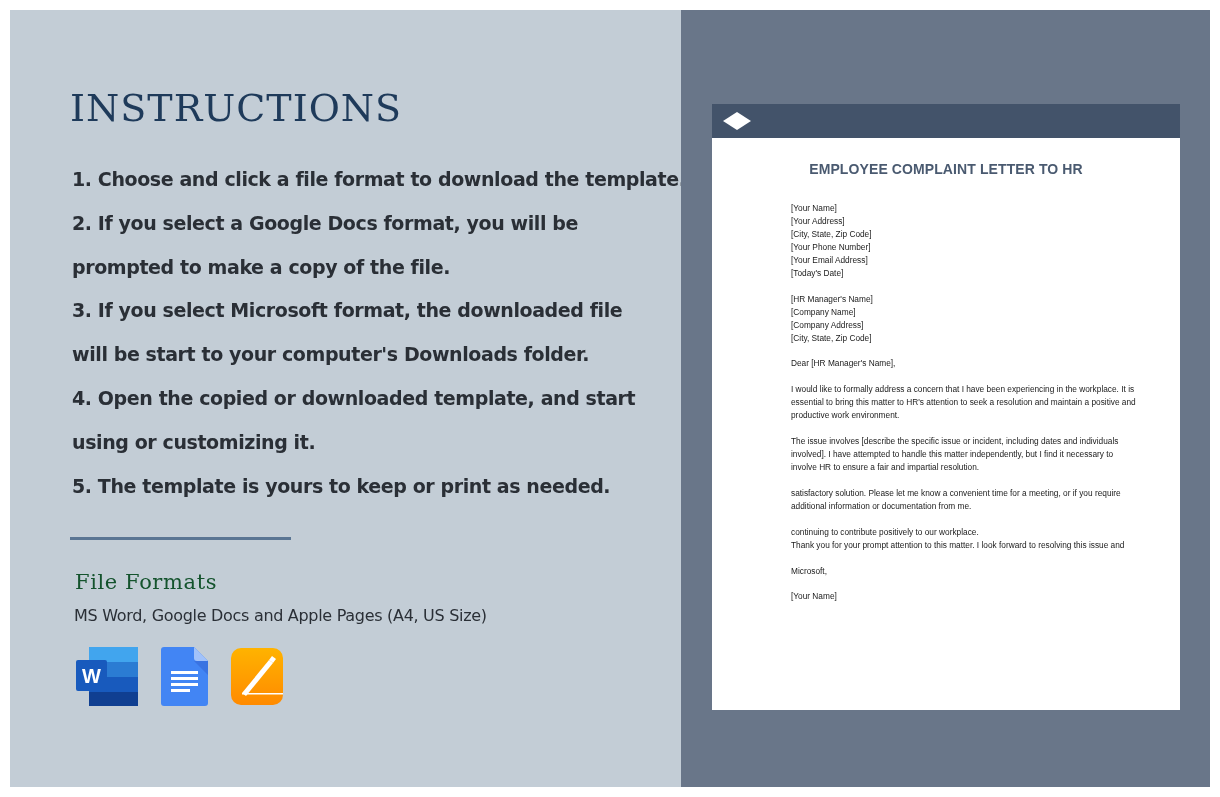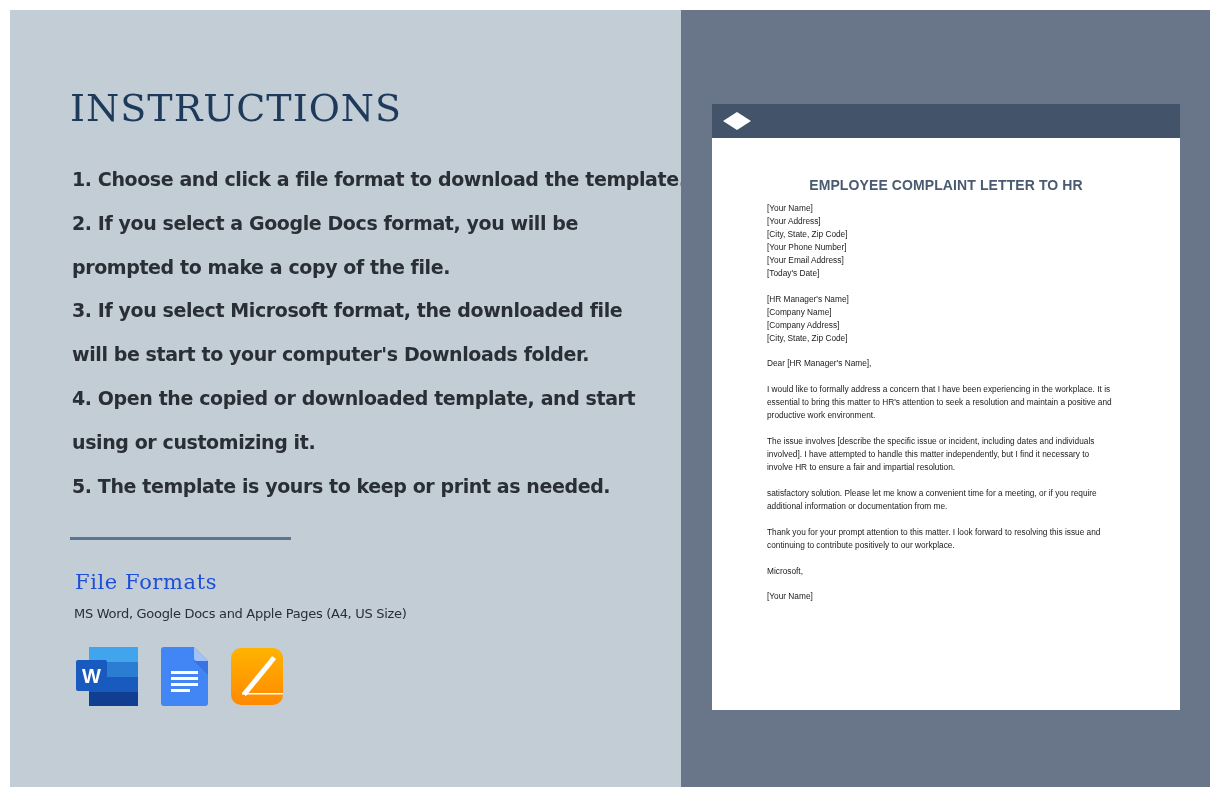--- a/index.html
+++ b/index.html
@@ -16,45 +16,45 @@
       color: #1e3a5a; font-weight: normal; text-align: right;
     }
     .steps { position: absolute; left: 62px; top: 154px; width: 600px; font-weight: bold; }
     .step-line {
       font-family: "DejaVu Sans", sans-serif; font-size: 19px; color: #2a2f36;
       height: 43.8px; line-height: 30px; white-space: nowrap; letter-spacing: -0.4px;
     }
     .divider { position: absolute; left: 60px; top: 527px; width: 221px; height: 3px; background: #5a7593; }
     .formats-heading {
       position: absolute; left: 65px; top: 560px;
-      font-family: "DejaVu Serif", serif; font-size: 21px; color: #1d4ed8; letter-spacing: 0.6px;
+      font-family: "DejaVu Serif", serif; font-size: 21px; color: #14532d; letter-spacing: 0.6px;
     }
     .formats-desc {
       position: absolute; left: 64px; top: 596px;
-      font-size: 13px; color: #2a2f36; letter-spacing: -0.3px;
+      font-size: 16px; color: #2a2f36; letter-spacing: -0.3px;
     }
     .icons { position: absolute; left: 66px; top: 637px; height: 60px; }
     .fmt-icon { position: absolute; top: 0; cursor: pointer; }
     .word-icon { left: 0; width: 62px; height: 59px; }
     .docs-icon { left: 85px; width: 47px; height: 59px; }
     .pages-icon { left: 155px; width: 52px; height: 57px; top: 1px; }
 
     .doc-card { position: absolute; left: 31px; top: 94px; width: 468px; height: 606px; background: #ffffff; }
     .doc-header { position: absolute; left: 0; top: 0; width: 468px; height: 34px; background: #43536a; }
     .diamond { position: absolute; left: 11px; top: 8px; width: 18px; height: 18px; }
     .doc-title {
       position: absolute; left: 0; top: 57px; width: 100%; text-align: center;
       font-family: "Liberation Sans", sans-serif; font-weight: bold; font-size: 14px;
-      color: #4a5a70; letter-spacing: 0.1px; margin-top: 16px;
+      color: #4a5a70; letter-spacing: 0.1px;
     }
     .doc-body {
       position: absolute; left: 55px; top: 98px; width: 370px;
       font-family: "Liberation Sans", sans-serif; font-size: 8.3px; color: #1a1a1a; line-height: 12.95px;
     }
-    .doc-body .ln { white-space: nowrap; }
+    .doc-body .ln { white-space: nowrap; margin-left: 24px; }
     .doc-body .gap { height: 12.95px; }
   </style>
 </head>
 <body>
 
 <div class="frame">
   <div class="left-panel">
     <h1 class="title">INSTRUCTIONS</h1>
 
     <div class="steps">
@@ -144,22 +144,22 @@
         <div class="ln">essential to bring this matter to HR's attention to seek a resolution and maintain a positive and</div>
         <div class="ln">productive work environment.</div>
         <div class="gap"></div>
         <div class="ln">The issue involves [describe the specific issue or incident, including dates and individuals</div>
         <div class="ln">involved]. I have attempted to handle this matter independently, but I find it necessary to</div>
         <div class="ln">involve HR to ensure a fair and impartial resolution.</div>
         <div class="gap"></div>
         <div class="ln">satisfactory solution. Please let me know a convenient time for a meeting, or if you require</div>
         <div class="ln">additional information or documentation from me.</div>
         <div class="gap"></div>
+        <div class="ln">continuing to contribute positively to our workplace.</div>
         <div class="ln">Thank you for your prompt attention to this matter. I look forward to resolving this issue and</div>
-        <div class="ln">continuing to contribute positively to our workplace.</div>
         <div class="gap"></div>
         <div class="ln">Microsoft,</div>
         <div class="gap"></div>
         <div class="ln">[Your Name]</div>
       </div>
     </div>
   </div>
 </div>
 
 </body></html>

